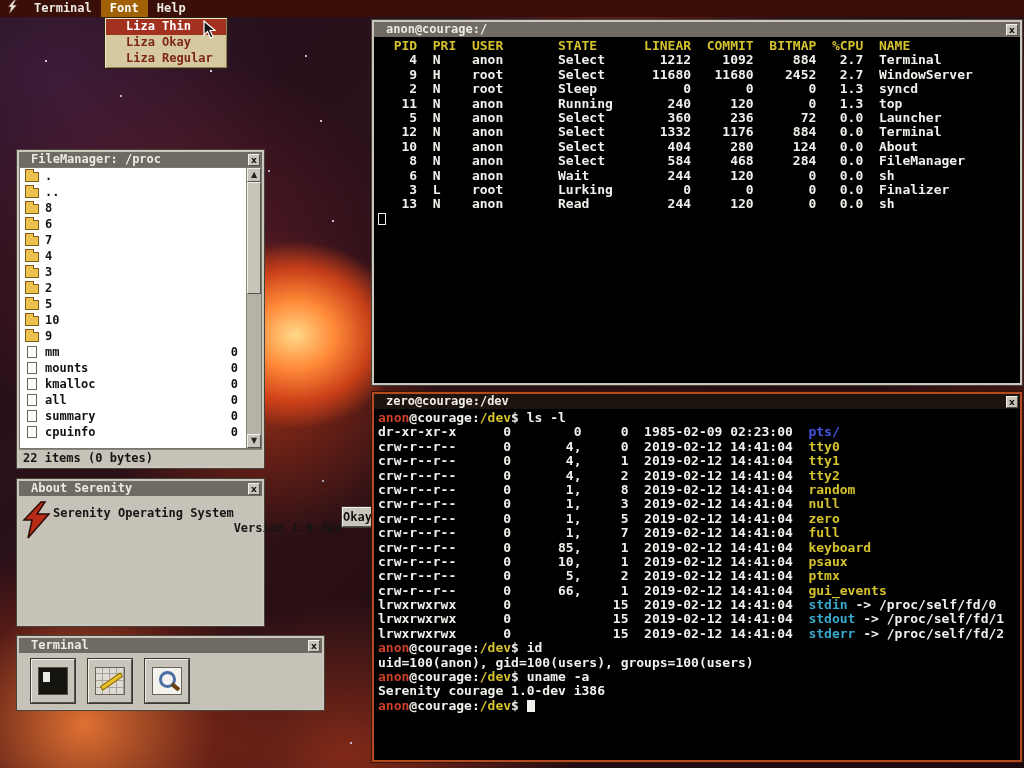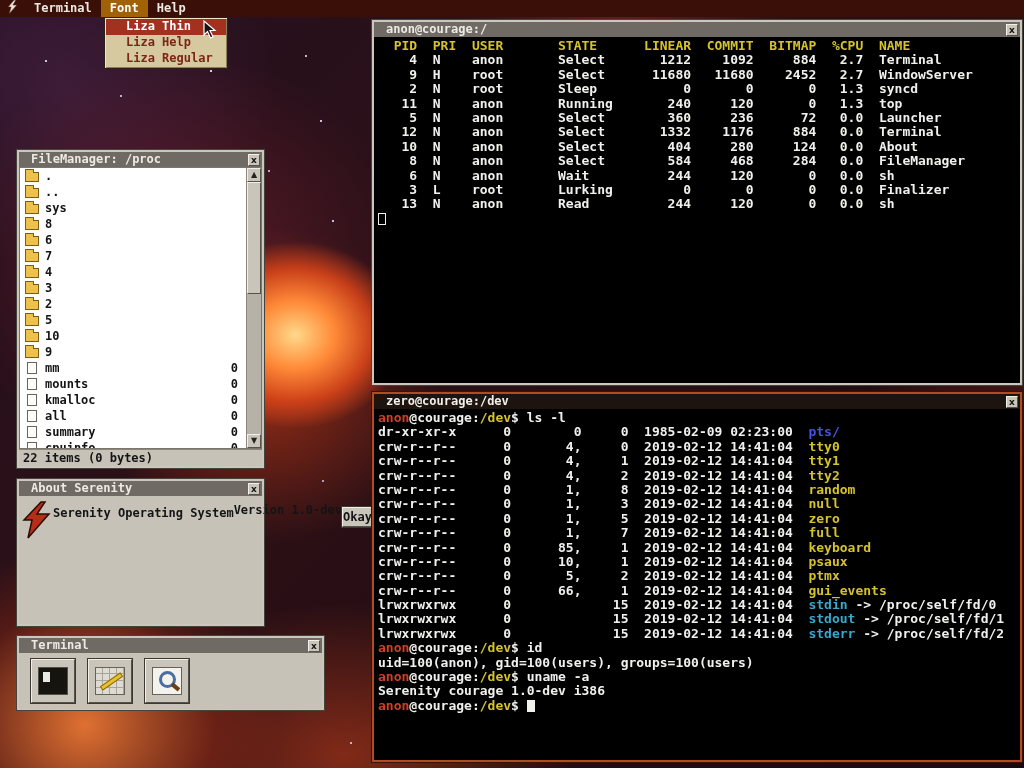--- a/index.html
+++ b/index.html
@@ -71,21 +71,21 @@
   .scroll-thumb{height:112px;flex:0 0 112px;background:#c9c5bb;border:1px solid;border-color:#f2efe8 #55524c #55524c #f2efe8}
   .scroll-track{flex:1}
   .fm-status{height:17px;flex:0 0 17px;background:#c6c2b8;border-top:1px solid #8a867c;
     font:bold 12px "DejaVu Sans Mono",monospace;color:#141414;padding:1px 4px;white-space:pre}
 
   
   #about{left:17px;top:479px;width:247px;height:147px;z-index:12}
   .about-body{flex:1;display:flex;align-items:flex-start;background:#c6c2b8}
   .about-logo{margin-top:5px}
   .about-line{font:bold 12px "DejaVu Sans Mono",monospace;color:#141414;margin-top:10px;white-space:pre}
-  .about-line.v{margin-top:7px}
+  .about-line.v{margin-top:25px}
   .okay-btn{margin-top:11px;width:78px;height:20px;background:#c9c5bb;color:#141414;
     font:bold 12px "DejaVu Sans Mono",monospace;border:1px solid;border-color:#f2efe8 #55524c #55524c #f2efe8;outline:1px solid #3c3832}
 
   
   #launcher{left:17px;top:636px;width:307px;height:74px;z-index:13}
   .launch-body{flex:1;display:flex;gap:13px;padding:6px 12px;background:#c6c2b8;align-items:center}
   .lbtn{width:44px;height:44px;background:#c9c5bb;border:1px solid;border-color:#f2efe8 #55524c #55524c #f2efe8;
     outline:1px solid #3c3832;display:flex;align-items:center;justify-content:center;padding:0}
   .ic-term{display:block;width:30px;height:28px;background:#16140f;border:1px solid #52504a;position:relative}
   .ic-term::after{content:"";position:absolute;left:4px;top:4px;width:7px;height:10px;background:#e8e8e4}
@@ -116,21 +116,21 @@
   </span>
   <span id="mb-items" style="display:flex">
       <span class="mb-item">Terminal</span>
       <span class="mb-item open">Font</span>
       <span class="mb-item">Help</span>
     </span>
 </div>
 
 <div id="font-menu">
     <div class="menu-item sel">Liza Thin</div>
-    <div class="menu-item">Liza Help</div>
+    <div class="menu-item">Liza Okay</div>
     <div class="menu-item">Liza Regular</div>
   </div>
 
 <div class="window" id="term1">
   <div class="titlebar">
     <span class="title">anon@courage:/</span>
     <span class="closebtn">x</span>
   </div>
   <div class="term-content">
       <div class="tline hdr">  PID  PRI  USER       STATE      LINEAR  COMMIT  BITMAP  %CPU  NAME</div>
@@ -191,25 +191,20 @@
           <span class="fm-name">.</span>
           <span class="fm-size"></span>
         </div>
         <div class="fm-row">
           <span class="folder-icon"></span>
           <span class="fm-name">..</span>
           <span class="fm-size"></span>
         </div>
         <div class="fm-row">
           <span class="folder-icon"></span>
-          <span class="fm-name">sys</span>
-          <span class="fm-size"></span>
-        </div>
-        <div class="fm-row">
-          <span class="folder-icon"></span>
           <span class="fm-name">8</span>
           <span class="fm-size"></span>
         </div>
         <div class="fm-row">
           <span class="folder-icon"></span>
           <span class="fm-name">6</span>
           <span class="fm-size"></span>
         </div>
         <div class="fm-row">
           <span class="folder-icon"></span>

